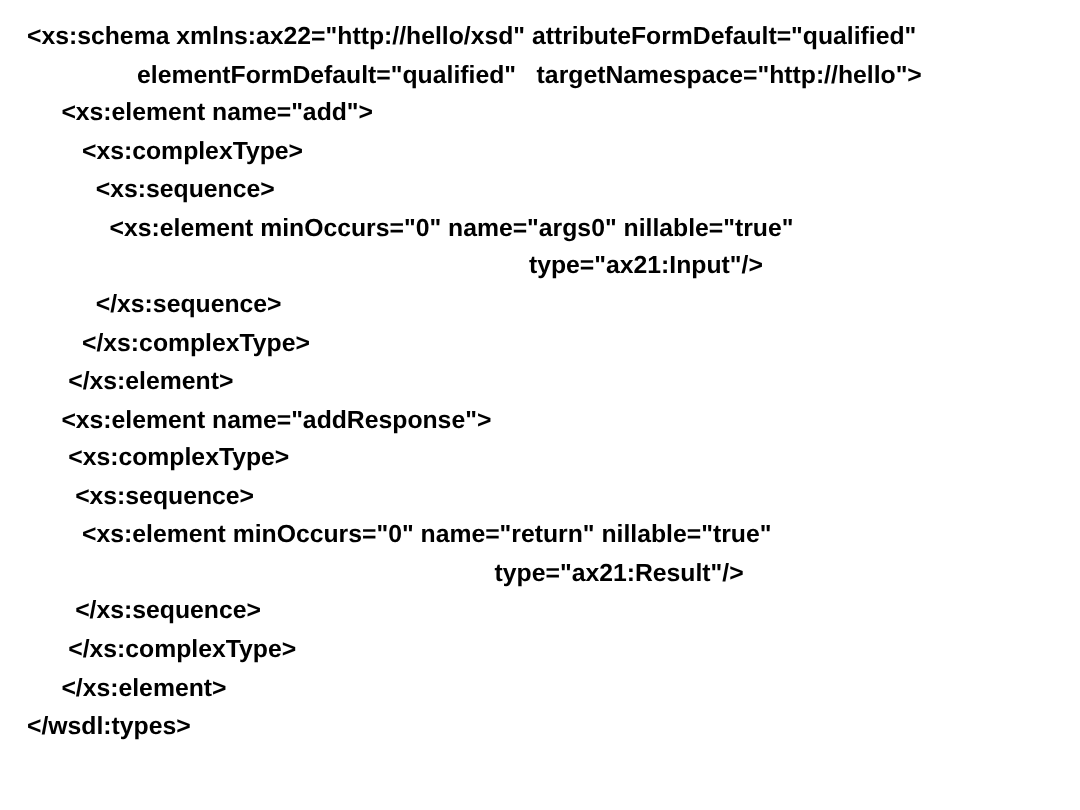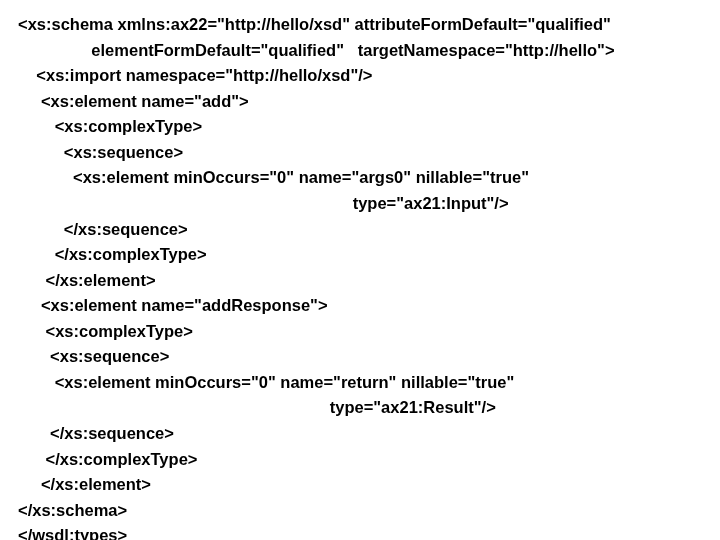--- a/index.html
+++ b/index.html
@@ -16,32 +16,30 @@
     box-sizing: border-box;
   }
   .line { white-space: pre; }
 </style>
 </head>
 <body>
 
 <div>
   <div class="line">&lt;xs:schema xmlns:ax22="http://hello/xsd" attributeFormDefault="qualified"</div>
   <div class="line">                elementFormDefault="qualified"   targetNamespace="http://hello"&gt;</div>
-  <div class="line">    &lt;xs:import namespace="http://hello/xsd"/&gt;</div>
   <div class="line">     &lt;xs:element name="add"&gt;</div>
   <div class="line">        &lt;xs:complexType&gt;</div>
   <div class="line">          &lt;xs:sequence&gt;</div>
   <div class="line">            &lt;xs:element minOccurs="0" name="args0" nillable="true"</div>
   <div class="line">                                                                         type="ax21:Input"/&gt;</div>
   <div class="line">          &lt;/xs:sequence&gt;</div>
   <div class="line">        &lt;/xs:complexType&gt;</div>
   <div class="line">      &lt;/xs:element&gt;</div>
   <div class="line">     &lt;xs:element name="addResponse"&gt;</div>
   <div class="line">      &lt;xs:complexType&gt;</div>
   <div class="line">       &lt;xs:sequence&gt;</div>
   <div class="line">        &lt;xs:element minOccurs="0" name="return" nillable="true"</div>
   <div class="line">                                                                    type="ax21:Result"/&gt;</div>
   <div class="line">       &lt;/xs:sequence&gt;</div>
   <div class="line">      &lt;/xs:complexType&gt;</div>
   <div class="line">     &lt;/xs:element&gt;</div>
-  <div class="line">&lt;/xs:schema&gt;</div>
   <div class="line">&lt;/wsdl:types&gt;</div>
 </div>
 
 </body></html>

